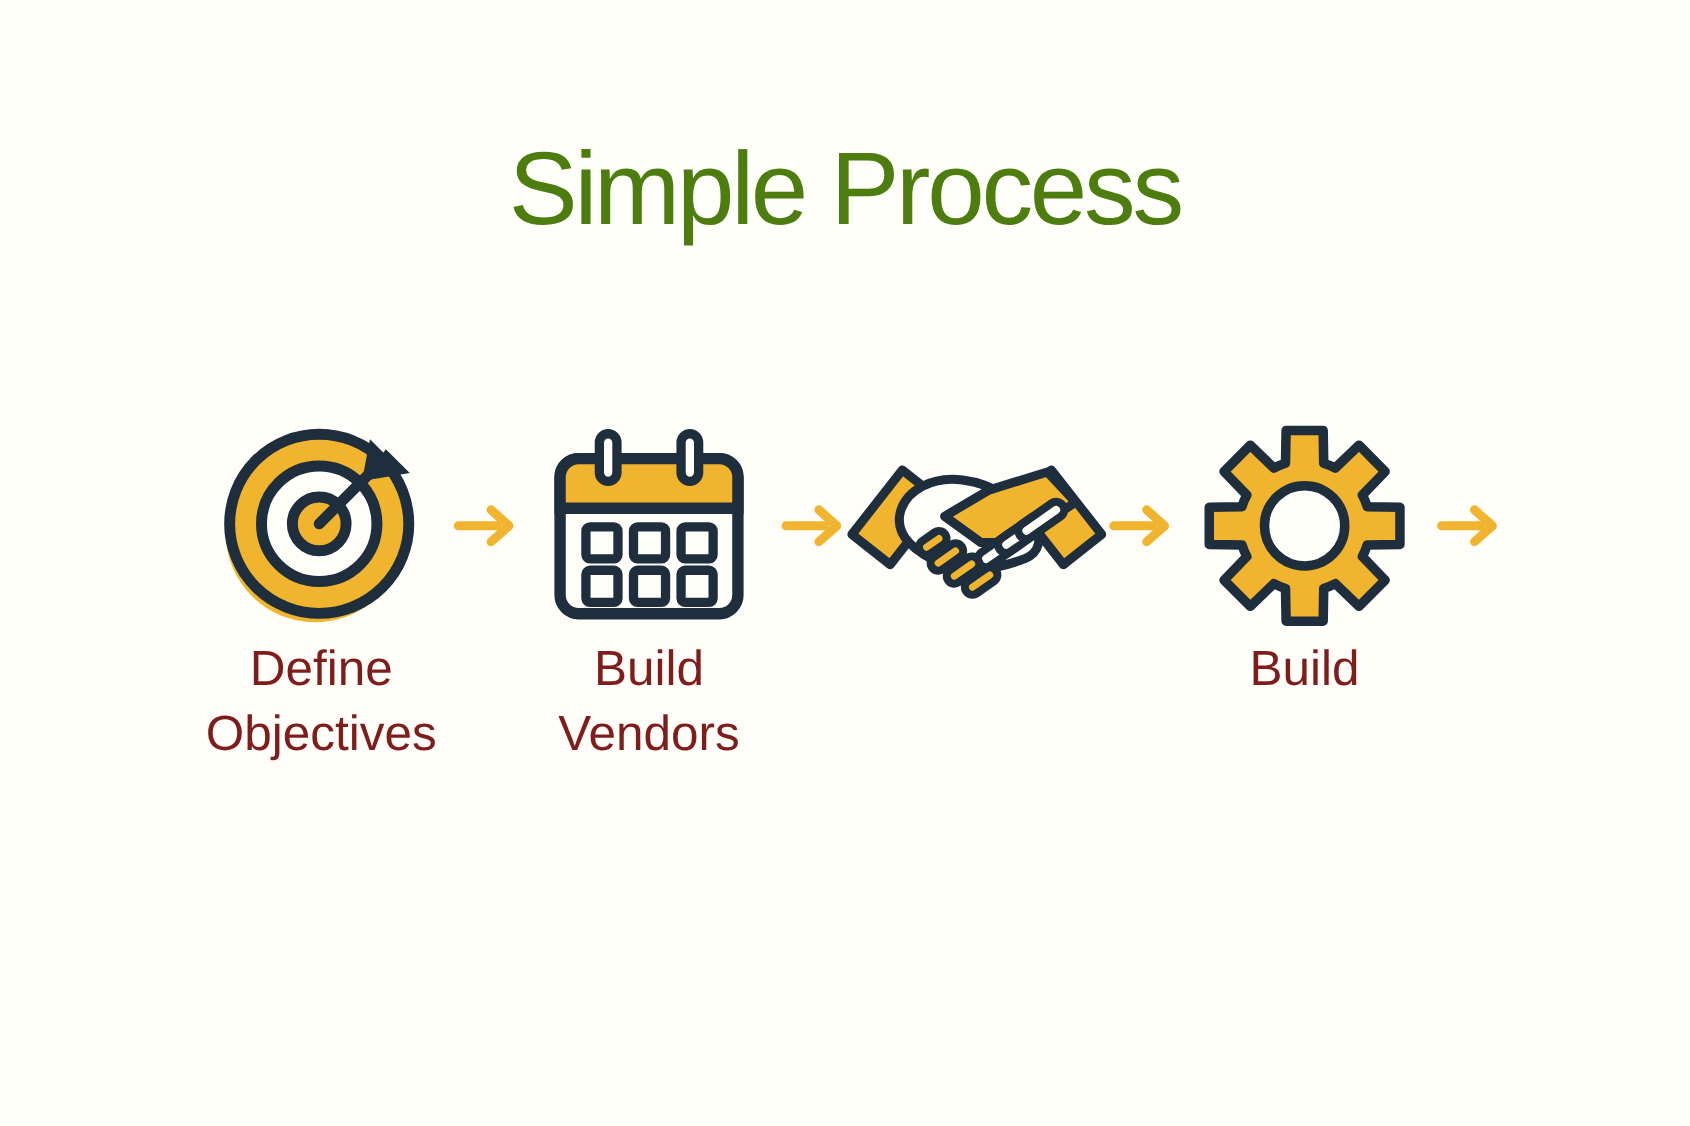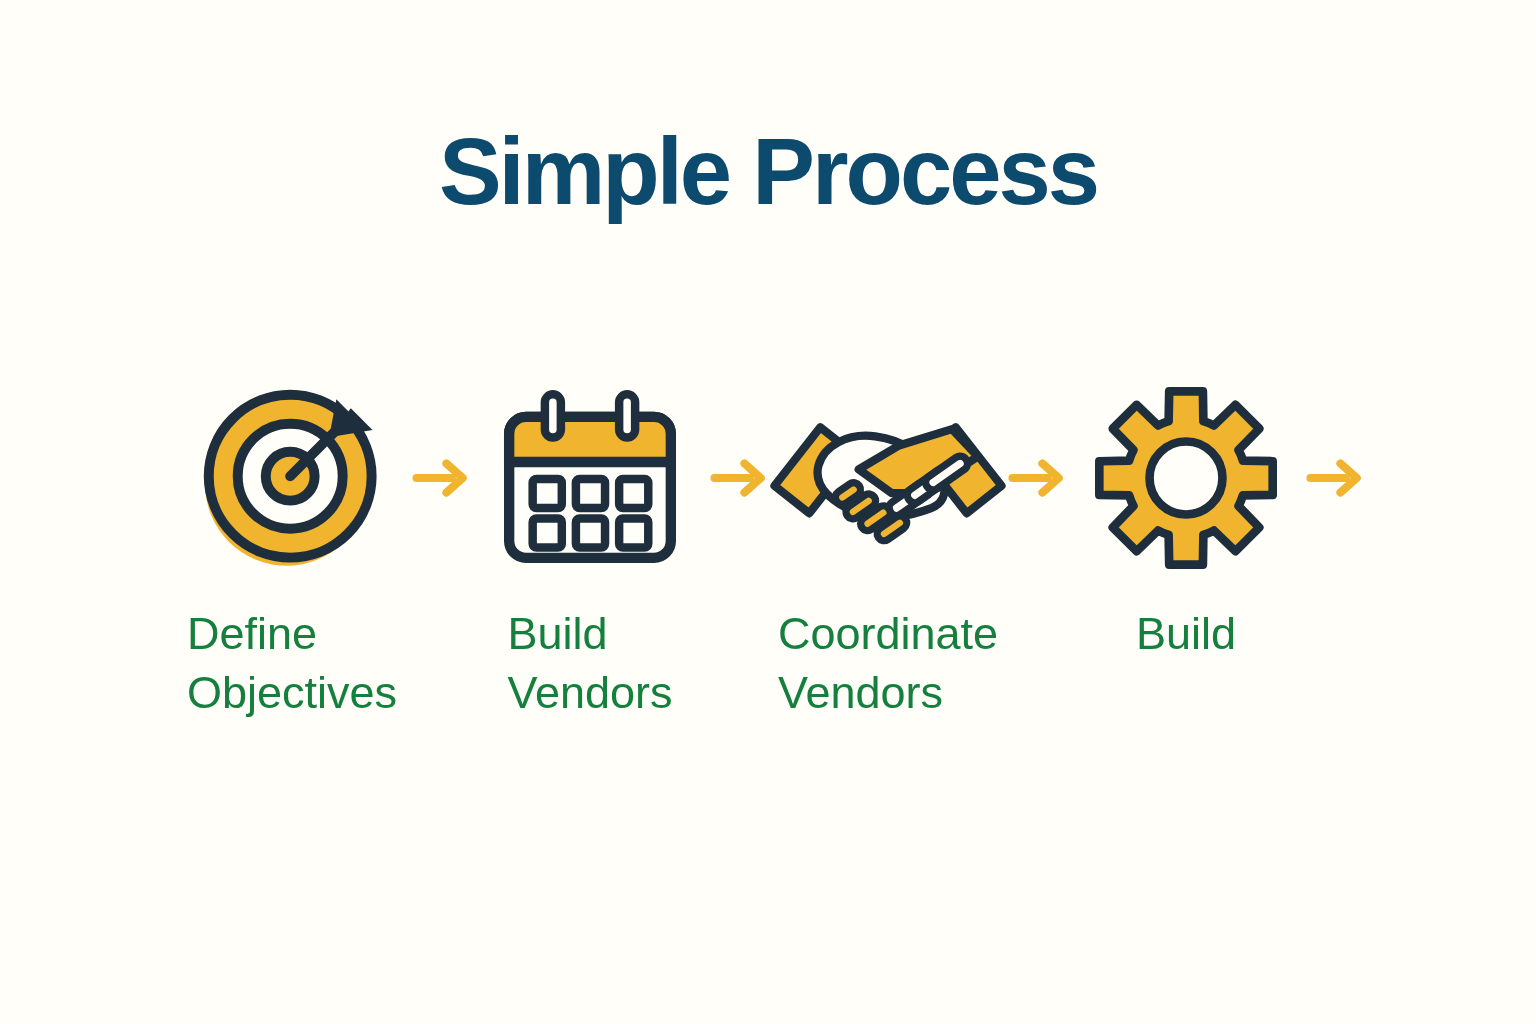--- a/index.html
+++ b/index.html
@@ -9,23 +9,23 @@
     font-family: "Liberation Sans", sans-serif;
     color: #1E2E3C;
     overflow: hidden;
   }
   .page { width: 1536px; height: 1024px; position: relative; }
   .title {
     margin: 0;
     padding-top: 118px;
     text-align: center;
     font-size: 94px;
-    font-weight: 700;
+    font-weight: 400;
     letter-spacing: -3px;
-    color: #0c4a6e;
+    color: #4d7c0f;
   }
   .process {
     margin-top: 152px;
     display: flex;
     justify-content: center;
     align-items: flex-start;
   }
   .step {
     width: 240px;
     display: flex;
@@ -39,26 +39,25 @@
     justify-content: center;
   }
   .arrow-box {
     width: 58px;
     height: 200px;
     display: flex;
     align-items: center;
     justify-content: center;
   }
   .label {
-    margin-top: 26px;
-    text-align: left;
+    text-align: center;
     font-size: 45px;
     font-weight: 500;
     line-height: 1.32;
-    color: #15803d;
+    color: #7f1d1d;
   }
 </style>
 </head>
 <body>
 
 <div class="page">
 
   <h1 class="title">Simple Process</h1>
 
   <div class="process">
@@ -125,24 +124,20 @@
           <polygon points="200,36 228,66 168,106 134,106 98,80 142,54" fill="#F0B42E" stroke="#1E2E3C" stroke-width="9" stroke-linejoin="round"></polygon>
           <rect x="128" y="104" width="52" height="16" rx="8" fill="#FFFEF9" stroke="#1E2E3C" stroke-width="8" transform="rotate(-35 154 112)"></rect>
           <rect x="148" y="90" width="52" height="16" rx="8" fill="#FFFEF9" stroke="#1E2E3C" stroke-width="8" transform="rotate(-35 174 98)"></rect>
           <rect x="168" y="76" width="52" height="16" rx="8" fill="#FFFEF9" stroke="#1E2E3C" stroke-width="8" transform="rotate(-35 194 84)"></rect>
           <rect x="71" y="99" width="30" height="15" rx="7.5" fill="#F0B42E" stroke="#1E2E3C" stroke-width="8" transform="rotate(-35 86 106)"></rect>
           <rect x="82" y="113" width="36" height="15" rx="7.5" fill="#F0B42E" stroke="#1E2E3C" stroke-width="8" transform="rotate(-35 100 120)"></rect>
           <rect x="98" y="126" width="36" height="15" rx="7.5" fill="#F0B42E" stroke="#1E2E3C" stroke-width="8" transform="rotate(-35 116 133)"></rect>
           <rect x="116" y="137" width="36" height="15" rx="7.5" fill="#F0B42E" stroke="#1E2E3C" stroke-width="8" transform="rotate(-35 134 144)"></rect>
         </svg>
       </div>
-      <div class="label">
-        <div>Coordinate</div>
-        <div>Vendors</div>
-      </div>
     </div>
 
     <div class="arrow-box">
       <svg width="58" height="44" viewBox="0 0 64 48">
         <line x1="5" y1="24" x2="44" y2="24" stroke="#F0B42E" stroke-width="9" stroke-linecap="round"></line>
         <polyline points="38,8 56,24 38,40" fill="none" stroke="#F0B42E" stroke-width="9" stroke-linecap="round" stroke-linejoin="round"></polyline>
       </svg>
     </div>
 
     <div class="step">

